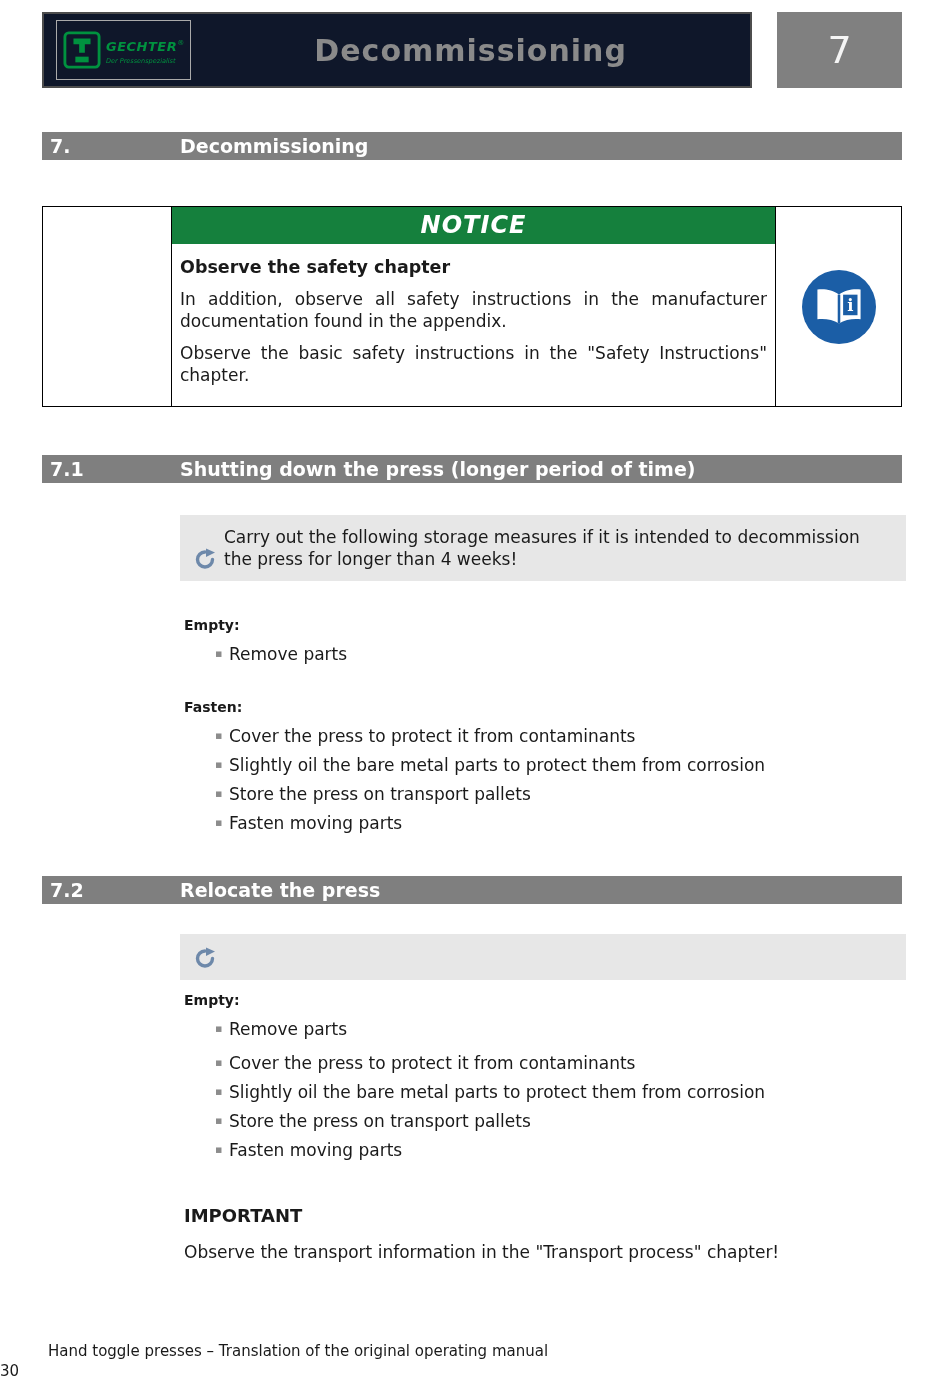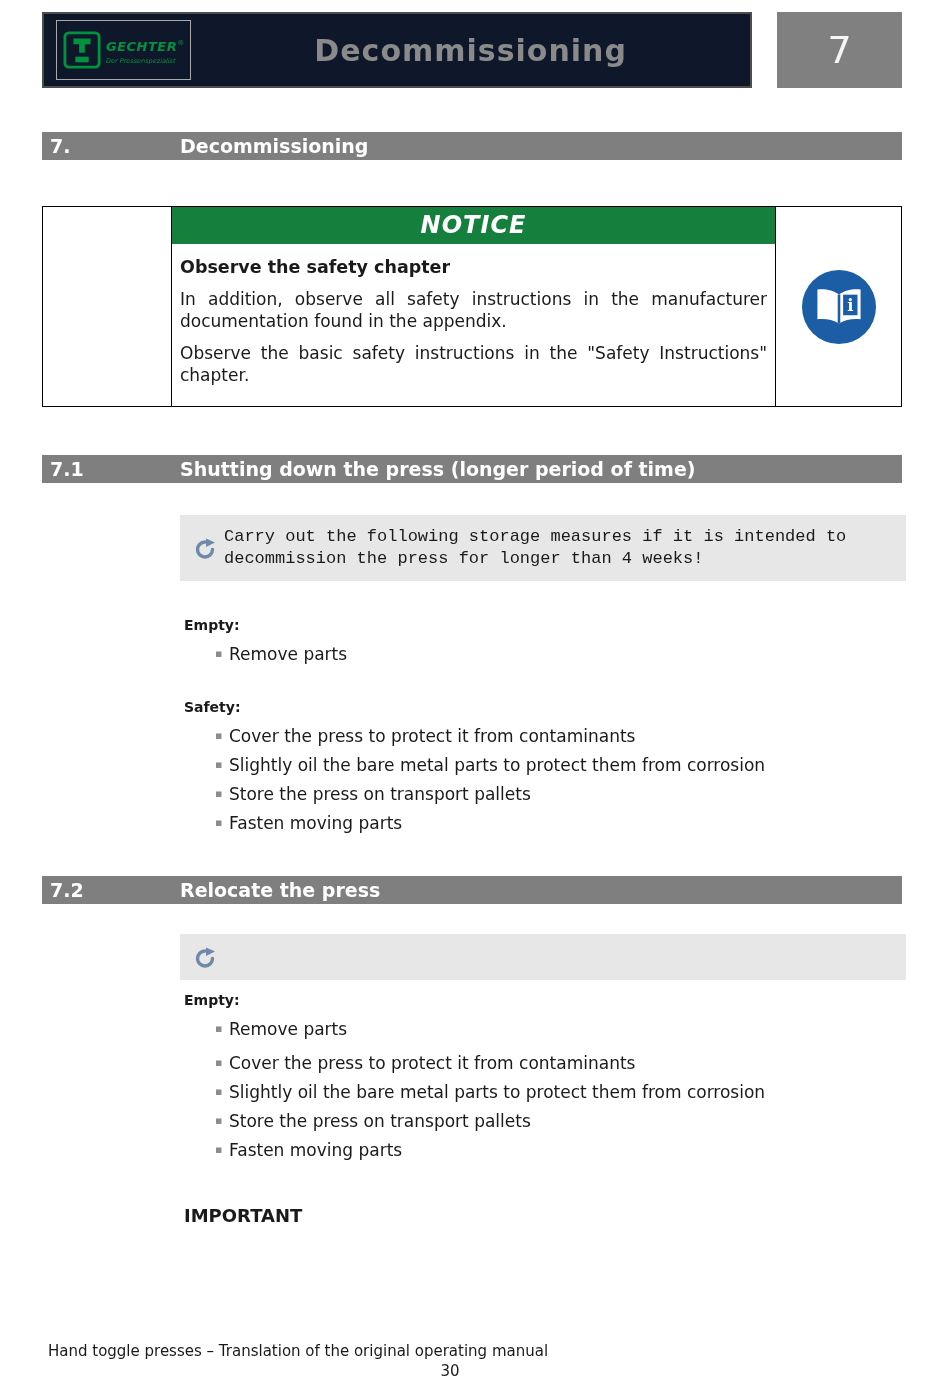--- a/index.html
+++ b/index.html
@@ -30,42 +30,42 @@
   .notice { display:flex; margin:46px 48px 0 42px; border:1px solid #000; min-height:192px; }
   .notice-left { width:129px; border-right:1px solid #000; }
   .notice-main { flex:1; display:flex; flex-direction:column; border-right:1px solid #000; }
   .notice-bar { background:#15803d; color:#fff; font-style:italic; font-weight:bold; font-size:24px; text-align:center; padding:4px 0 5px; letter-spacing:1px; }
   .notice-body { padding:12px 8px 10px 8px; font-size:17px; line-height:1.3; }
   .notice-heading { font-weight:bold; font-size:17.5px; margin-bottom:9px; }
   .notice-body p.np { margin:0 0 10px 0; text-align:justify; }
   .notice-right { width:125px; display:flex; align-items:center; justify-content:center; }
 
   
-  .callout { display:flex; align-items:center; margin-left:180px; margin-right:44px; background:#e7e7e7; padding:11px 14px; font-size:17px; line-height:1.3;font-family:Liberation Mono, monospace; }
+  .callout { display:flex; align-items:flex-end; margin-left:180px; margin-right:44px; background:#e7e7e7; padding:11px 14px; font-size:17px; line-height:1.3; }
   .callout-1 { margin-top:32px; }
   .callout-2 { margin-top:30px; }
   .callout .arrow-icon { flex:0 0 22px; margin-top:2px; }
   .callout-text { margin-left:8px; }
 
   
   .content { margin-left:184px; margin-right:48px; }
   .list-label { font-weight:bold; font-size:14px; }
   .lbl-empty1 { margin-top:36px; }
   .lbl-storage { margin-top:32px; }
   .lbl-empty2 { margin-top:12px; }
   .lbl-relocate { margin-top:32px; }
   .bullet-row { display:flex; font-size:17px; line-height:26px; margin-top:3px; }
   .bullet-row.first { margin-top:8px; }
   .bullet { width:45px; padding-left:31px; color:#8c8c8c; font-size:11px; line-height:26px; }
   .important-label { font-weight:bold; font-size:18px; margin-top:42px; }
   .important-text { font-size:17px; margin-top:16px; }
 
   
   .footer-line { position:absolute; left:48px; bottom:28px; font-size:15px; }
-  .footer-page { position:absolute; left:0; width:900px; bottom:8px; text-align:center; font-size:15px; }
+  .footer-page { position:absolute; left:0; width:900px; bottom:8px; font-size:15px; }
 </style>
 </head>
 <body>
 
 <div class="page">
 
   <div class="header">
     <div class="header-main">
       <div class="logo">
         <svg viewBox="0 0 40 40" width="38" height="38">
@@ -126,21 +126,21 @@
     <span class="callout-text">Carry out the following storage measures if it is intended to decommission the press for longer than 4 weeks!</span>
   </div>
 
   <div class="content">
     <div class="list-label lbl-empty1">Empty:</div>
     <div class="bullet-row first">
       <span class="bullet">▪</span>
       <span class="bullet-text">Remove parts</span>
     </div>
 
-    <div class="list-label lbl-storage">Safety:</div>
+    <div class="list-label lbl-storage">Fasten:</div>
     <div class="bullet-row first">
       <span class="bullet">▪</span>
       <span class="bullet-text">Cover the press to protect it from contaminants</span>
     </div>
     <div class="bullet-row">
       <span class="bullet">▪</span>
       <span class="bullet-text">Slightly oil the bare metal parts to protect them from corrosion</span>
     </div>
     <div class="bullet-row">
       <span class="bullet">▪</span>
@@ -182,18 +182,19 @@
     <div class="bullet-row">
       <span class="bullet">▪</span>
       <span class="bullet-text">Store the press on transport pallets</span>
     </div>
     <div class="bullet-row">
       <span class="bullet">▪</span>
       <span class="bullet-text">Fasten moving parts</span>
     </div>
 
     <div class="important-label">IMPORTANT</div>
+    <div class="important-text">Observe the transport information in the "Transport process" chapter!</div>
   </div>
 
   <div class="footer-line">Hand toggle presses – Translation of the original operating manual</div>
   <div class="footer-page">30</div>
 
 </div>
 
 </body></html>

